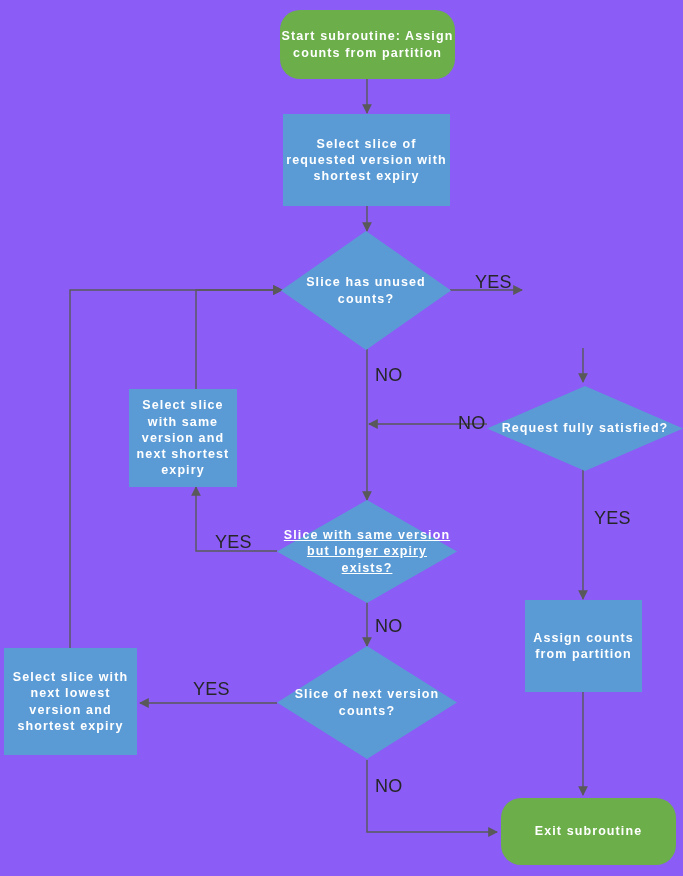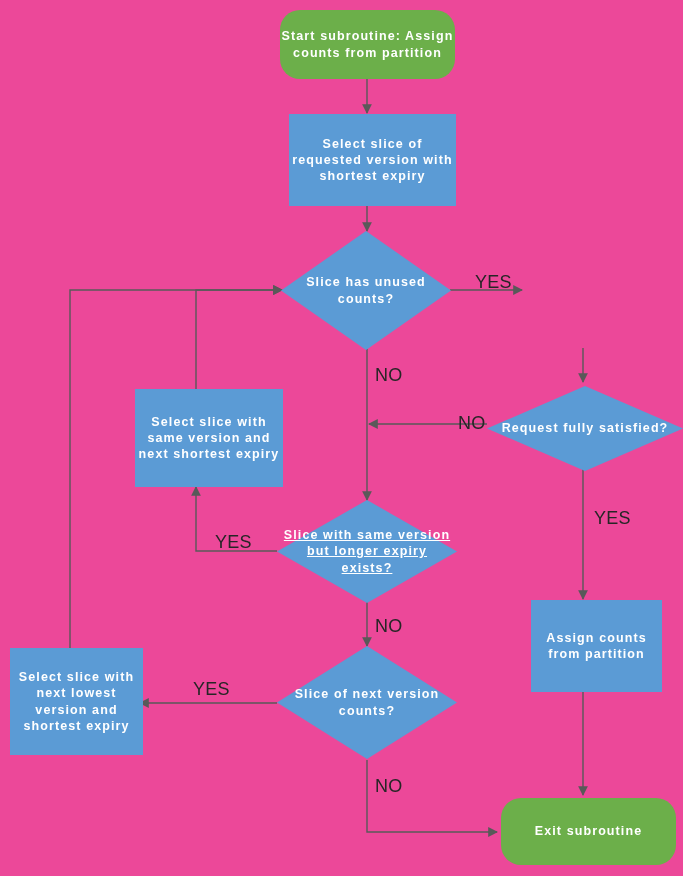--- a/index.html
+++ b/index.html
@@ -7,21 +7,21 @@
     padding: 0;
     background: #ffffff;
   }
   body {
     font-family: "Liberation Sans", sans-serif;
   }
   #canvas {
     position: relative;
     width: 683px;
     height: 876px;
-    background: #ec4899;
+    background: #8b5cf6;
     overflow: hidden;
   }
   #edges {
     position: absolute;
     left: 0; top: 0;
     width: 683px;
     height: 876px;
     pointer-events: none;
   }
   .node {
@@ -33,21 +33,20 @@
     color: #ffffff;
     font-weight: bold;
     letter-spacing: 1.1px;
     line-height: 1.30;
     font-size: 12.5px;
     box-sizing: border-box;
     z-index: 2;
   }
   .node-process {
     background: #5B9BD5;
-    margin-left: 6px;
   }
   .node-terminator {
     background: #6CAF4A;
     border-radius: 20px;
   }
   .node-decision {
     background: transparent;
   }
   .node-decision .dia-shape {
     position: absolute;
@@ -129,39 +128,39 @@
     <span class="dia-shape"></span>
     <span class="dia-label">Slice has unused counts?</span>
   </div>
 
 
   <div class="node node-decision" style="left:487px; top:386px; width:196px; height:85px;">
     <span class="dia-shape"></span>
     <span class="dia-label">Request fully satisfied?</span>
   </div>
 
-  <div class="node node-process" style="left:129px; top:389px; width:148px; height:98px;">
+  <div class="node node-process" style="left:129px; top:389px; width:108px; height:98px;">
     <span>Select slice with same version and next shortest expiry</span>
   </div>
 
   <div class="node node-decision" style="left:277px; top:500px; width:180px; height:103px;text-decoration:underline;">
     <span class="dia-shape"></span>
     <span class="dia-label">Slice with same version but longer expiry exists?</span>
   </div>
 
   <div class="node node-process" style="left:4px; top:648px; width:133px; height:107px;">
     <span>Select slice with next lowest version and shortest expiry</span>
   </div>
 
   <div class="node node-decision" style="left:277px; top:646px; width:180px; height:113px;">
     <span class="dia-shape"></span>
     <span class="dia-label">Slice of next version counts?</span>
   </div>
 
-  <div class="node node-process" style="left:525px; top:600px; width:131px; height:92px;">
+  <div class="node node-process" style="left:525px; top:600px; width:117px; height:92px;">
     <span>Assign counts from partition</span>
   </div>
 
   <div class="node node-terminator" style="left:501px; top:798px; width:175px; height:67px;">
     <span>Exit subroutine</span>
   </div>
 
   <div class="edge-label" style="left:475px; top:272px;">YES</div>
 
   <div class="edge-label" style="left:375px; top:365px;">NO</div>

